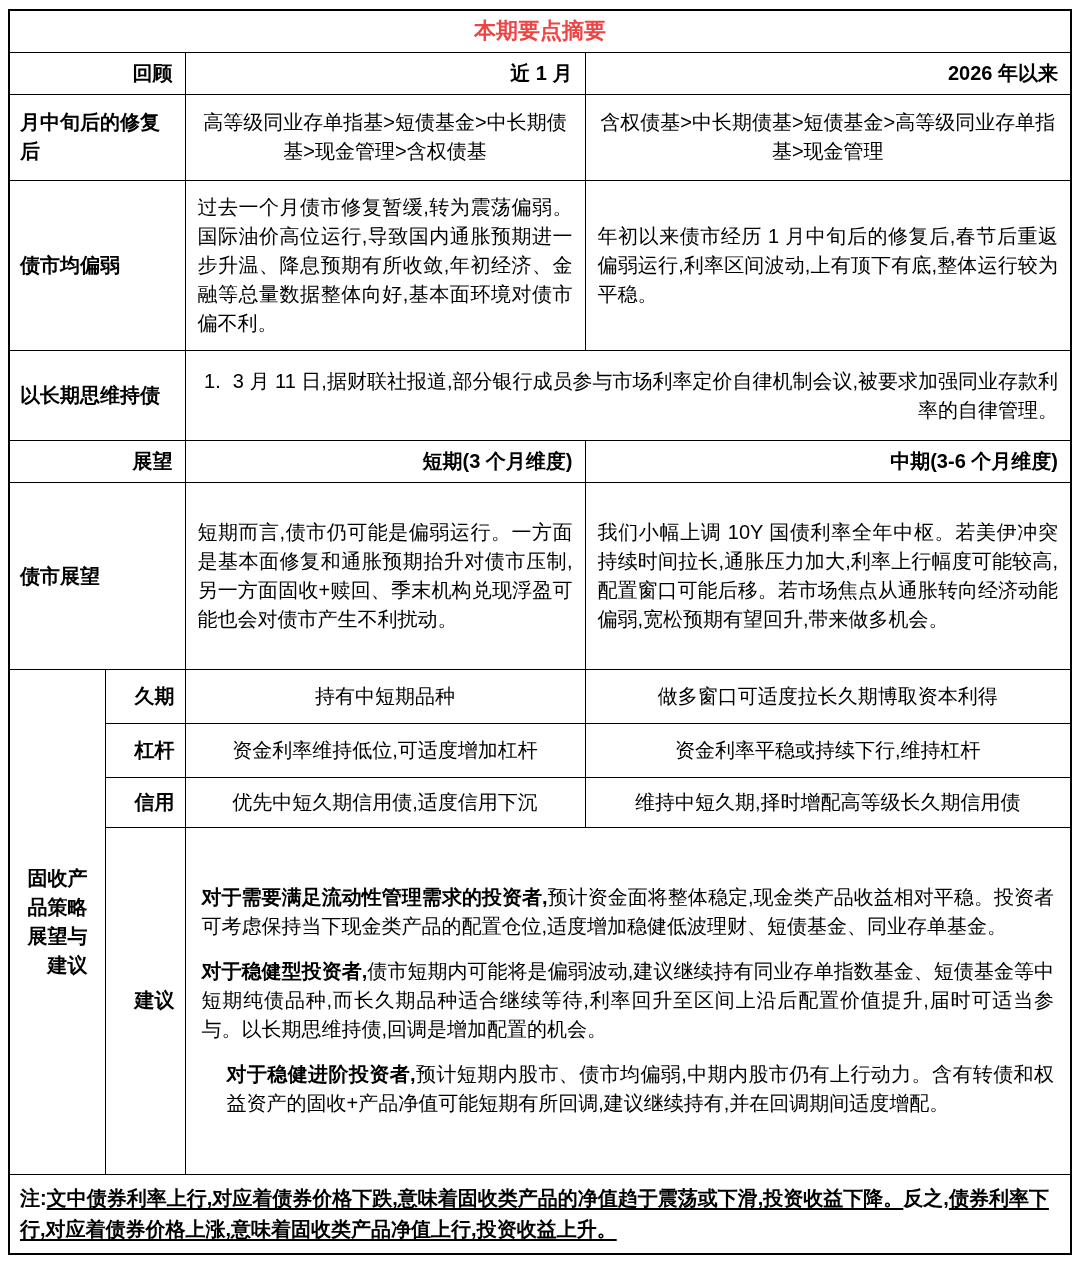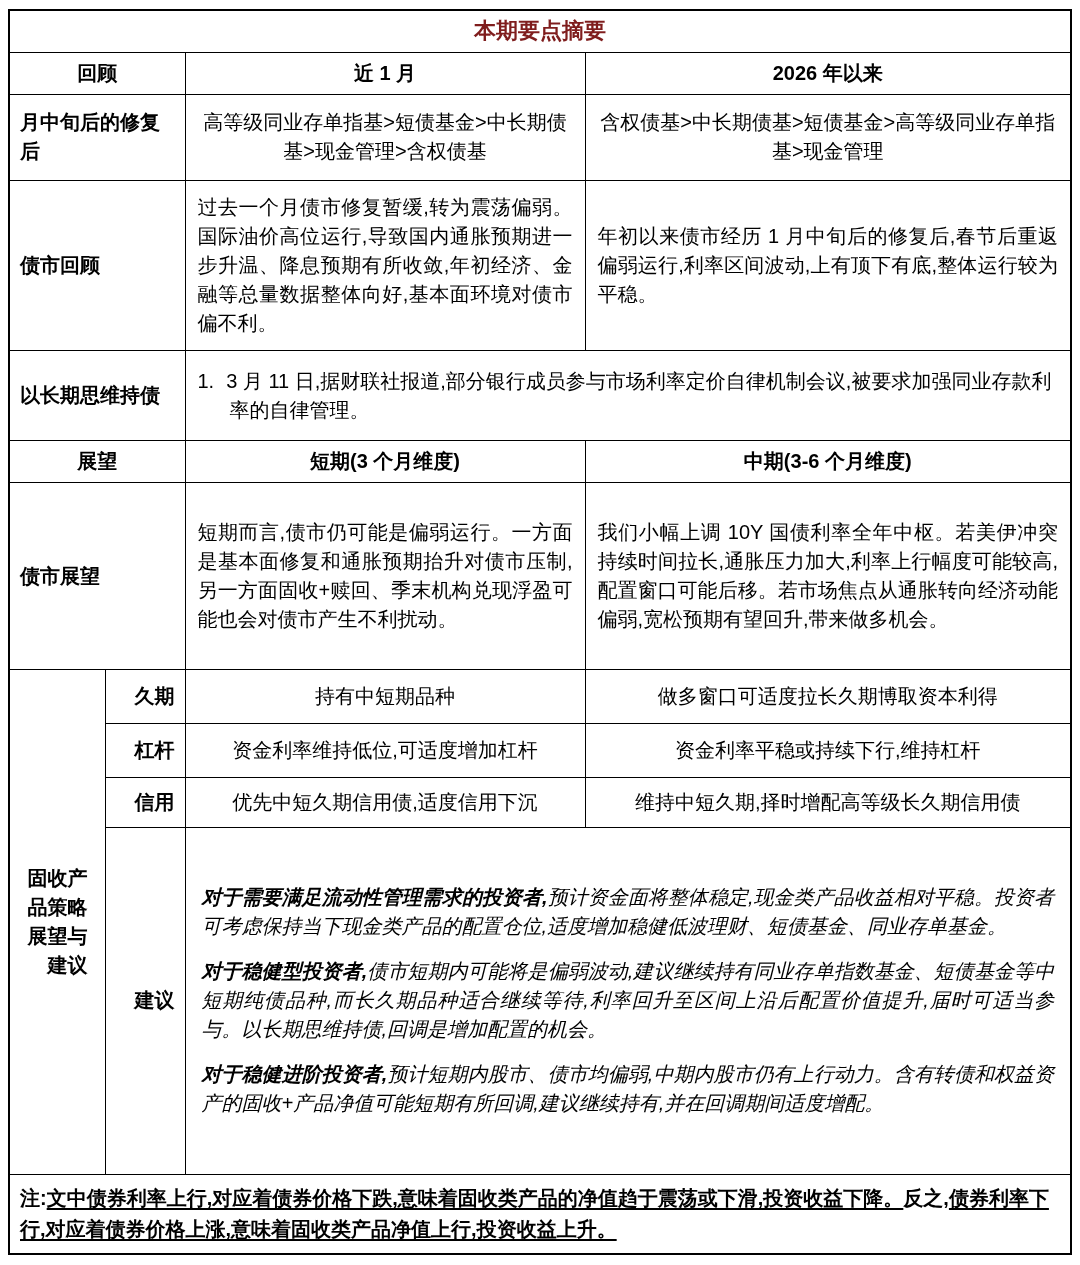--- a/index.html
+++ b/index.html
@@ -36,32 +36,32 @@
   tr.r-outlookhead { height: 40px; }
   tr.r-bondoutlook { height: 186px; }
   tr.r-duration    { height: 54px; }
   tr.r-leverage    { height: 54px; }
   tr.r-credit      { height: 50px; }
   tr.r-advice      { height: 346px; }
   tr.r-note        { height: 70px; }
 
   .title-cell {
     text-align: center; font-weight: bold; font-size: 22px;
-    color: #7f1d1d; padding: 4px 8px;
+    color: #ef4444; padding: 4px 8px;
   }
-  .head-cell   { text-align: center; font-weight: bold; }
+  .head-cell   { text-align: right; font-weight: bold; }
   .label-cell  { font-weight: bold; text-align: left; padding: 6px 10px; }
   .center-cell { text-align: center; }
   .body-cell   { text-align: justify; }
   .sub-label-cell { font-weight: bold; text-align: right; padding: 6px 10px; }
   .strategy-label-cell { font-weight: bold; text-align: right; padding: 6px 17px; }
-  .advice-cell { text-align: justify; padding: 12px 16px; vertical-align: middle; font-style: italic; }
+  .advice-cell { text-align: justify; padding: 12px 16px; vertical-align: middle; }
   .advice-cell p { margin: 0 0 16px 0; }
-  .advice-cell p:last-child { margin-bottom: 0; }
-  .hanging { text-align: left; padding-left: 32px; text-indent: -32px; }
+  .advice-cell p:last-child { margin-bottom: 0; margin-left: 25px; }
+  .hanging { text-align: right; padding-left: 32px; text-indent: -32px; }
   .evt-num { padding-right: 12px; }
   .note-cell { font-weight: bold; text-align: left; padding: 8px 10px; line-height: 1.55; }
   .note-cell u { text-decoration: underline; text-underline-offset: 3px; }
 </style>
 </head>
 <body>
 
 <div class="page">
   <table class="summary">
     <colgroup>
@@ -82,21 +82,21 @@
       <td class="head-cell">2026 年以来</td>
     </tr>
 
     <tr class="r-income">
       <td colspan="2" class="label-cell">月中旬后的修复后</td>
       <td class="center-cell">高等级同业存单指基&gt;短债基金&gt;中长期债基&gt;现金管理&gt;含权债基</td>
       <td class="center-cell">含权债基&gt;中长期债基&gt;短债基金&gt;高等级同业存单指基&gt;现金管理</td>
     </tr>
 
     <tr class="r-bondreview">
-      <td colspan="2" class="label-cell">债市回顾</td>
+      <td colspan="2" class="label-cell">债市均偏弱</td>
       <td class="body-cell">过去一个月债市修复暂缓,转为震荡偏弱。国际油价高位运行,导致国内通胀预期进一步升温、降息预期有所收敛,年初经济、金融等总量数据整体向好,基本面环境对债市偏不利。</td>
       <td class="body-cell">年初以来债市经历 1 月中旬后的修复后,春节后重返偏弱运行,利率区间波动,上有顶下有底,整体运行较为平稳。</td>
     </tr>
 
     <tr class="r-events">
       <td colspan="2" class="label-cell">以长期思维持债</td>
       <td colspan="2" class="body-cell">
         <div class="hanging">
           <span class="evt-num">1.</span><span>3 月 11 日,据财联社报道,部分银行成员参与市场利率定价自律机制会议,被要求加强同业存款利率的自律管理。</span>
         </div>

